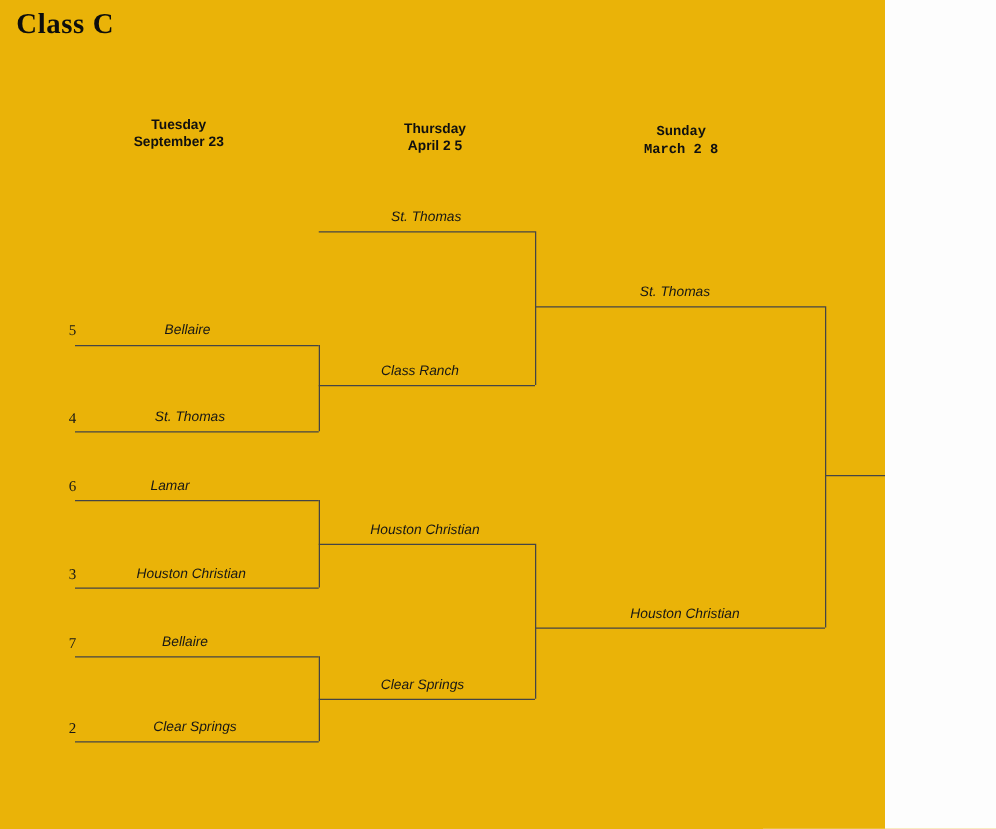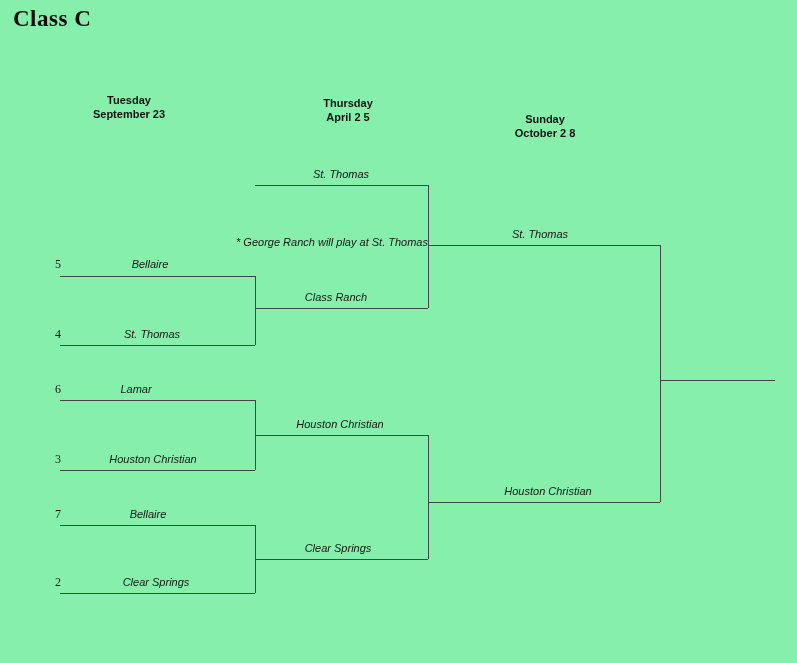--- a/index.html
+++ b/index.html
@@ -1,21 +1,21 @@
 <!DOCTYPE html>
 <html><head>
   <meta charset="utf-8">
   <style>
     html, body { margin: 0; padding: 0; }
     body {
       width: 797px; height: 663px;
       background: #fdfdfd;
       font-family: "Liberation Sans", sans-serif;
     }
-    .canvas { position: relative; width: 797px; height: 663px; overflow: hidden; background: #86efac; }
+    .canvas { position: relative; width: 708px; height: 663px; overflow: hidden; background: #eab308; }
     .title {
       position: absolute; left: 13px; top: 6px;
       font-family: "Liberation Serif", serif;
       font-weight: bold; font-size: 23px; color: #0d0d0d; letter-spacing: .5px;
     }
     .col-header {
       position: absolute; transform: translateX(-50%);
       text-align: center; font-size: 11px; font-weight: bold;
       color: #101010; line-height: 14px; white-space: nowrap;
     }
@@ -30,31 +30,31 @@
       font-family: "Liberation Serif", serif;
     }
   </style>
 </head>
 <body>
 
 <div class="canvas">
 
   <div class="title">Class C</div>
 
-  <div class="col-header" style="left:129px; top:93px;">
+  <div class="col-header" style="left:143px; top:93px;">
     <div>Tuesday</div>
     <div>September 23</div>
   </div>
   <div class="col-header" style="left:348px; top:96px;">
     <div>Thursday</div>
     <div>April 2 5</div>
   </div>
-  <div class="col-header" style="left:545px; top:112px;">
+  <div class="col-header" style="left:545px; top:99px;font-family:Liberation Mono, monospace;">
     <div>Sunday</div>
-    <div>October 2 8</div>
+    <div>March 2 8</div>
   </div>
 
   <div class="hline" style="left:255px; top:185px; width:173px;"></div>
   <div class="hline" style="left:255px; top:308px; width:173px;"></div>
   <div class="vline" style="left:428px; top:185px; height:123px;"></div>
   <div class="hline" style="left:428px; top:245px; width:232px;"></div>
 
   <div class="hline" style="left:60px; top:276px; width:195px;"></div>
   <div class="hline" style="left:60px; top:345px; width:195px;"></div>
   <div class="vline" style="left:255px; top:276px; height:69px;"></div>
@@ -69,21 +69,20 @@
 
   <div class="hline" style="left:255px; top:435px; width:173px;"></div>
   <div class="hline" style="left:255px; top:559px; width:173px;"></div>
   <div class="vline" style="left:428px; top:435px; height:124px;"></div>
   <div class="hline" style="left:428px; top:502px; width:232px;"></div>
 
   <div class="vline" style="left:660px; top:245px; height:257px;"></div>
   <div class="hline" style="left:660px; top:380px; width:115px;"></div>
 
   <div class="lbl" style="left:341px; top:168px;">St. Thomas</div>
-  <div class="lbl" style="left:332px; top:236px;">* George Ranch will play at St. Thomas</div>
   <div class="lbl" style="left:336px; top:291px;">Class Ranch</div>
 
   <div class="lbl" style="left:540px; top:228px;">St. Thomas</div>
   <div class="lbl" style="left:548px; top:485px;">Houston Christian</div>
 
   <div class="seed" style="left:55px; top:257px;">5</div>
   <div class="lbl" style="left:150px; top:258px;">Bellaire</div>
   <div class="seed" style="left:55px; top:327px;">4</div>
   <div class="lbl" style="left:152px; top:328px;">St. Thomas</div>
 

